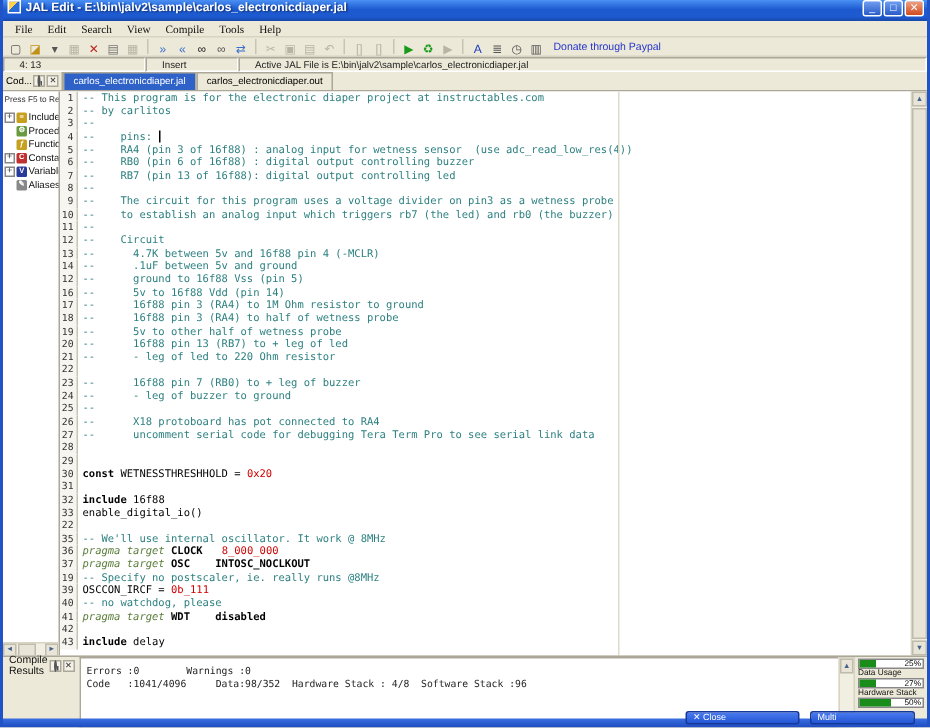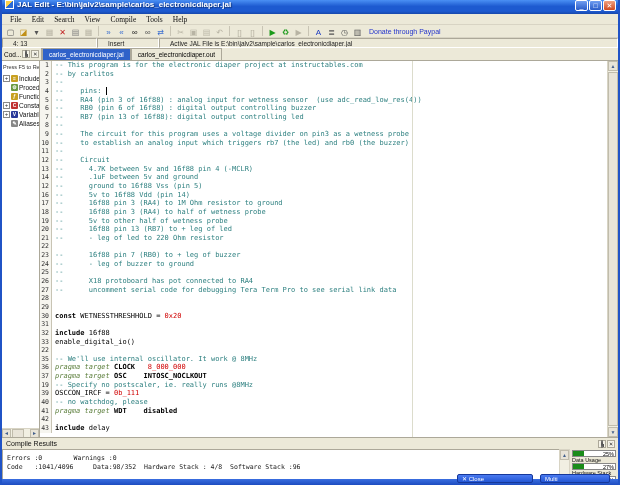--- a/index.html
+++ b/index.html
@@ -85,21 +85,21 @@
   .caret { display:inline-block; width:1px; height:8px; background:#000; vertical-align:middle; }
 
   
   .vscroll { width:11px; flex:0 0 11px; background:#f1efe2; border-left:1px solid #d8d4c4;
              display:flex; flex-direction:column; }
   .varrow { height:10px; flex:0 0 10px; background:#e8e4d8; border:1px solid #c0bcac;
             font-size:5px; line-height:8px; text-align:center; color:#44618d; }
   .vthumb { flex:1 1 auto; background:#e8e4d8; border:1px solid #c0bcac; margin:1px 0; }
 
   
-  .compile { flex:0 0 48px; height:48px; display:flex; flex-direction:column; border-top:1px solid #aca899;
+  .compile { flex:0 0 48px; height:48px; display:flex; flex-direction:row; border-top:1px solid #aca899;
              background:#ece9d8; position:relative; }
   .cr-head { height:11px; flex:0 0 11px; display:flex; align-items:center; font-size:7px;
              padding-left:4px; color:#111; }
   .cr-headbtns { margin-left:auto; display:flex; padding-right:3px; }
   .cr-body { flex:1 1 auto; display:flex; min-height:0; }
   .cr-text { flex:1 1 auto; background:#fff; border:1px solid #aca899; border-right:none;
              font-family:"DejaVu Sans Mono", monospace; font-size:6.5px; color:#222;
              padding:4px 0 0 4px; white-space:pre; line-height:9px; }
   .cr-vscroll { width:11px; flex:0 0 11px; background:#f1efe2; border:1px solid #d8d4c4;
                 display:flex; flex-direction:column; justify-content:space-between; }

